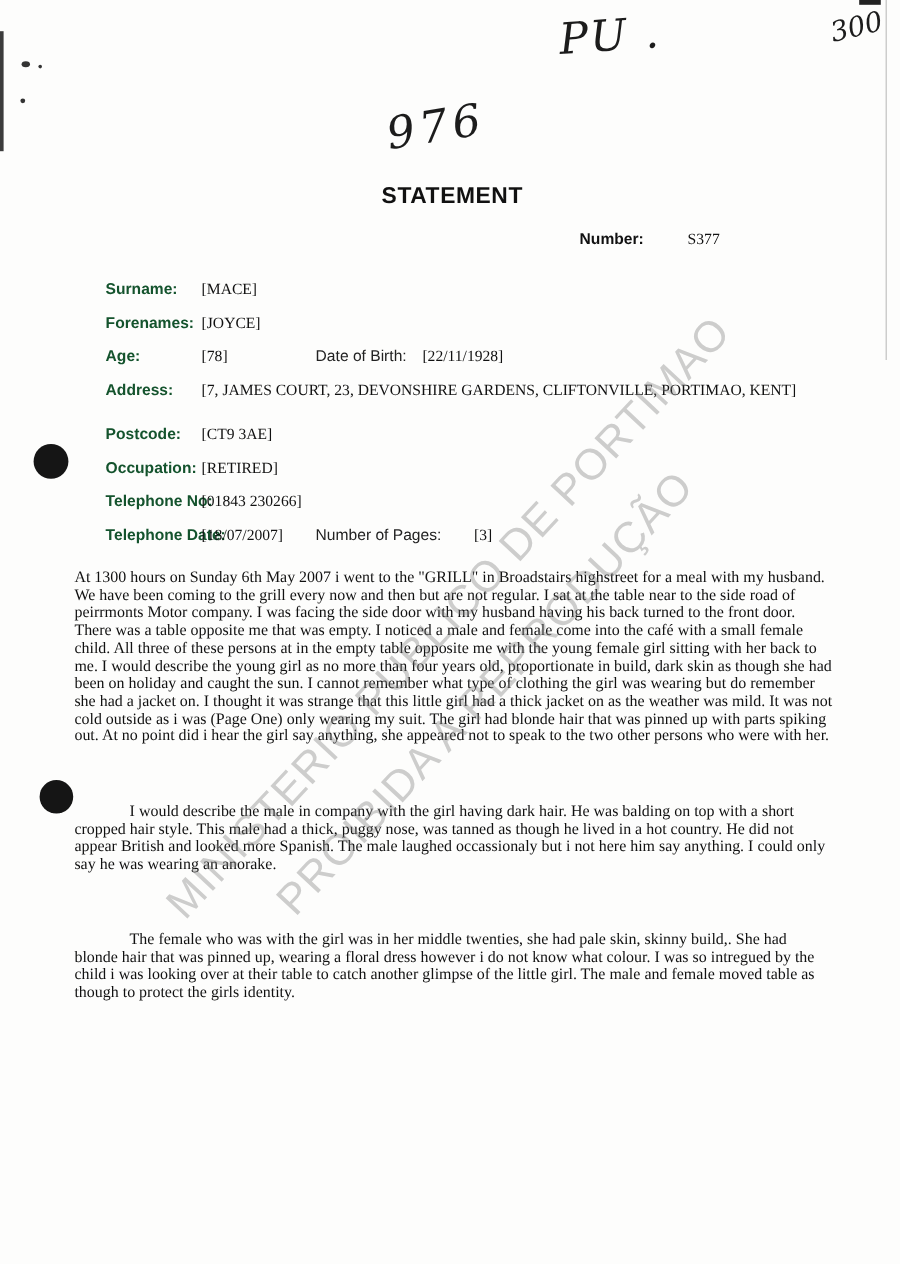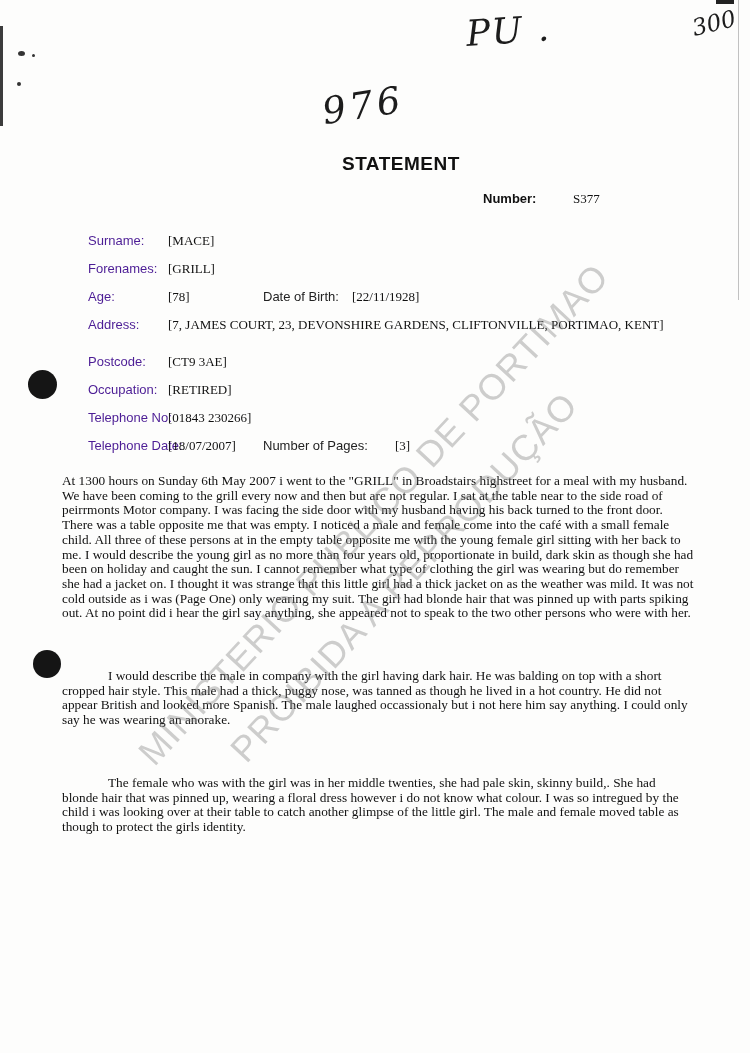--- a/index.html
+++ b/index.html
@@ -39,28 +39,28 @@
   .restricted-bar {
     position:absolute; left:283px; top:122px; width:170px; height:28px;
     background:#0b0b0b; color:#fafafa;
     font-family:"Liberation Sans", sans-serif; font-weight:bold;
     font-size:21px; letter-spacing:1px;
     display:flex; align-items:center; padding-left:3px; box-sizing:border-box;
   }
   .doc-title {
     position:absolute; left:318px; top:153px;
     font-family:"Liberation Sans", sans-serif; font-weight:bold;
-    font-size:19px; letter-spacing:.5px;margin-left:24px;
+    font-size:19px; letter-spacing:.5px;
   }
   .number-row { position:absolute; left:0; top:191px; width:750px; font-size:13px; }
   .number-label { position:absolute; left:483px; font-family:"Liberation Sans", sans-serif; font-weight:bold; }
   .number-value { position:absolute; left:573px; font-family:"Liberation Serif", serif; }
   
   .form-row { position:absolute; left:0; width:750px; font-size:13px; }
-  .f-label  { position:absolute; left:88px;  font-family:"Liberation Sans", sans-serif; color:#4c1d95; }
+  .f-label  { position:absolute; left:88px;  font-family:"Liberation Sans", sans-serif; color:#14532d;font-weight:bold; }
   .f-value  { position:absolute; left:168px; font-family:"Liberation Serif", serif; }
   .f-label2 { position:absolute; left:263px; font-family:"Liberation Sans", sans-serif; color:#222; }
   .f-value2 { position:absolute; left:352px; font-family:Liberation Serif, serif; }
   .f-value2.pages { left:395px; }
   .f-value.addr { width:545px; line-height:16px; }
   .row-surname   { top:233px; }
   .row-forenames { top:261px; }
   .row-age       { top:289px; }
   .row-address   { top:317px; }
   .row-postcode  { top:354px; }
@@ -114,21 +114,21 @@
     <span class="number-label">Number:</span>
     <span class="number-value">S377</span>
   </div>
 
   <div class="form-row row-surname">
     <span class="f-label">Surname:</span>
     <span class="f-value">[MACE]</span>
   </div>
   <div class="form-row row-forenames">
     <span class="f-label">Forenames:</span>
-    <span class="f-value">[GRILL]</span>
+    <span class="f-value">[JOYCE]</span>
   </div>
   <div class="form-row row-age">
     <span class="f-label">Age:</span>
     <span class="f-value">[78]</span>
     <span class="f-label2">Date of Birth:</span>
     <span class="f-value2">[22/11/1928]</span>
   </div>
   <div class="form-row row-address">
     <span class="f-label">Address:</span>
     <span class="f-value addr">[7, JAMES COURT, 23, DEVONSHIRE GARDENS, CLIFTONVILLE, PORTIMAO, KENT]</span>

